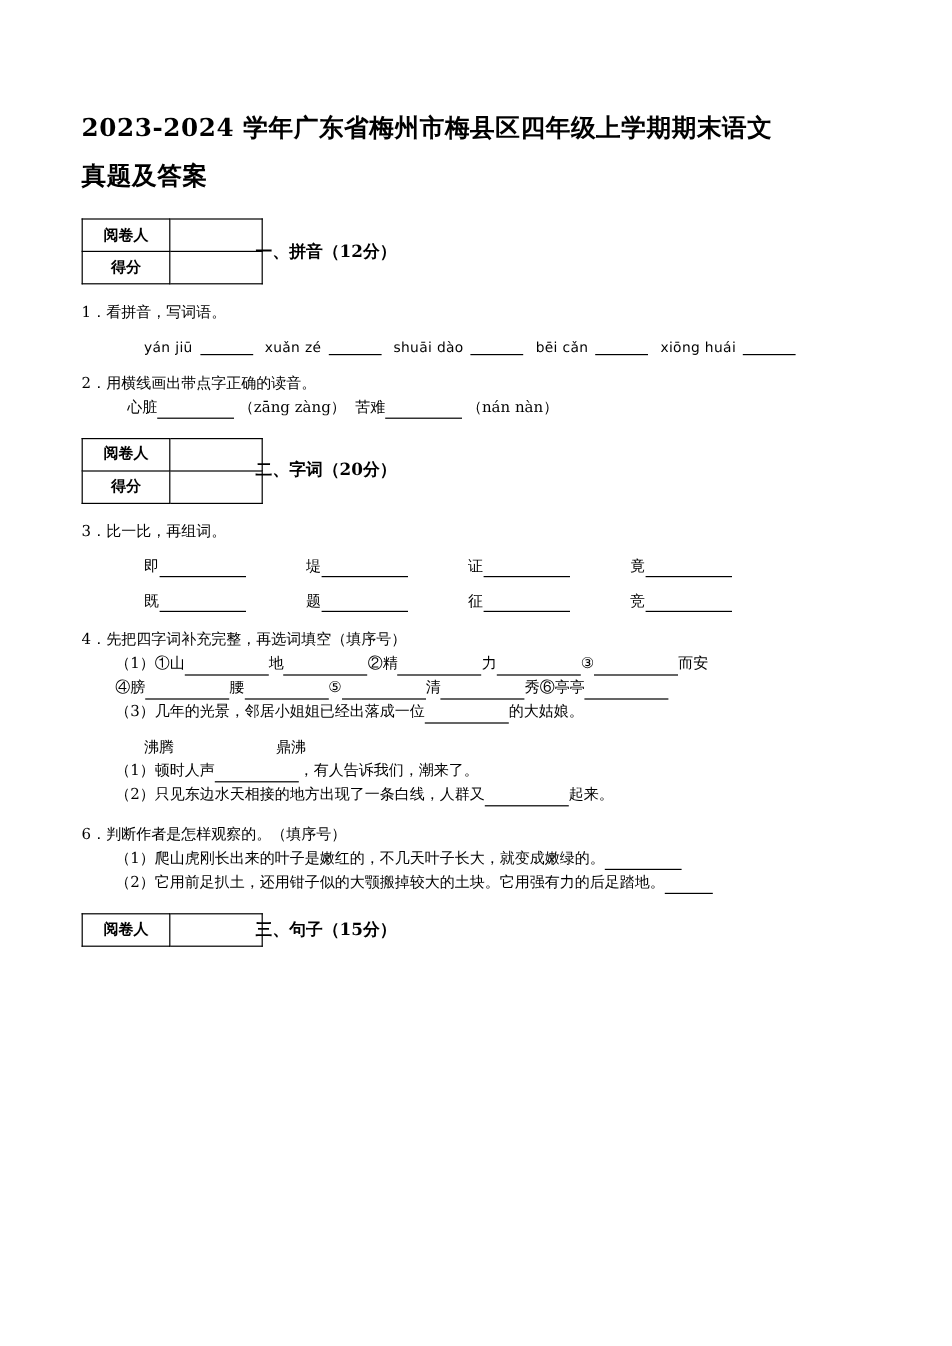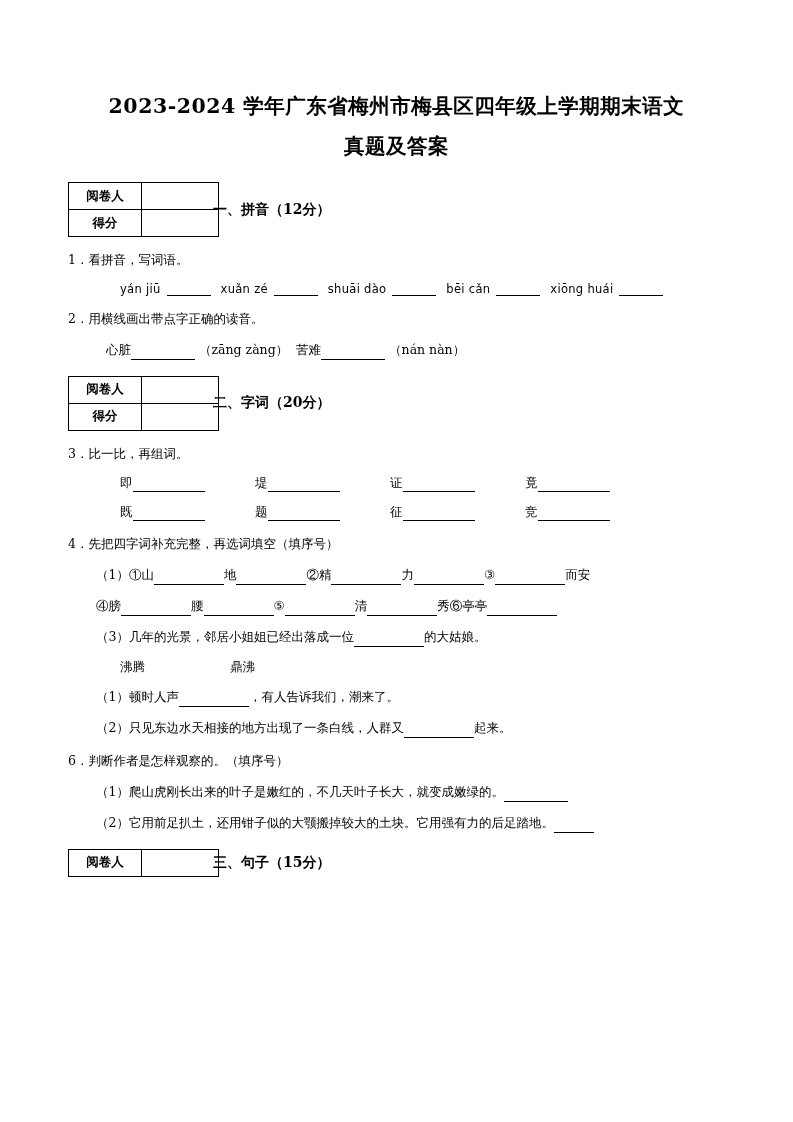--- a/index.html
+++ b/index.html
@@ -16,21 +16,20 @@
     overflow: hidden;
   }
   .page {
     position: relative;
     width: 793px;
     height: 1122px;
     box-sizing: border-box;
     padding: 0 68px;
   }
   .doc-title {
-    text-align: center;
     font-family: "DejaVu Serif", "Liberation Serif", serif;
     font-size: 20.5px;
     font-weight: bold;
     line-height: 40px;
     margin-top: 86px;
     letter-spacing: 0.5px;
   }
   .doc-title .l2 { display: block; }
 
   
@@ -66,21 +65,20 @@
 
   .q {
     font-size: 12.5px;
     font-family: "DejaVu Serif", "Liberation Serif", serif;
     margin-top: 14px;
     line-height: 1.5;
   }
   .sub {
     font-size: 12.5px;
     font-family: "DejaVu Serif", "Liberation Serif", serif;
-    margin-top: 11px;
     line-height: 1.6;
     padding-left: 28px;
   }
   .sub.indent2 { padding-left: 38px; }
   .pinyin-line {
     font-size: 11.5px;
     font-family: "DejaVu Sans", "Liberation Sans", sans-serif;
     padding-left: 52px;
     margin-top: 12px;
     letter-spacing: 0.3px;

